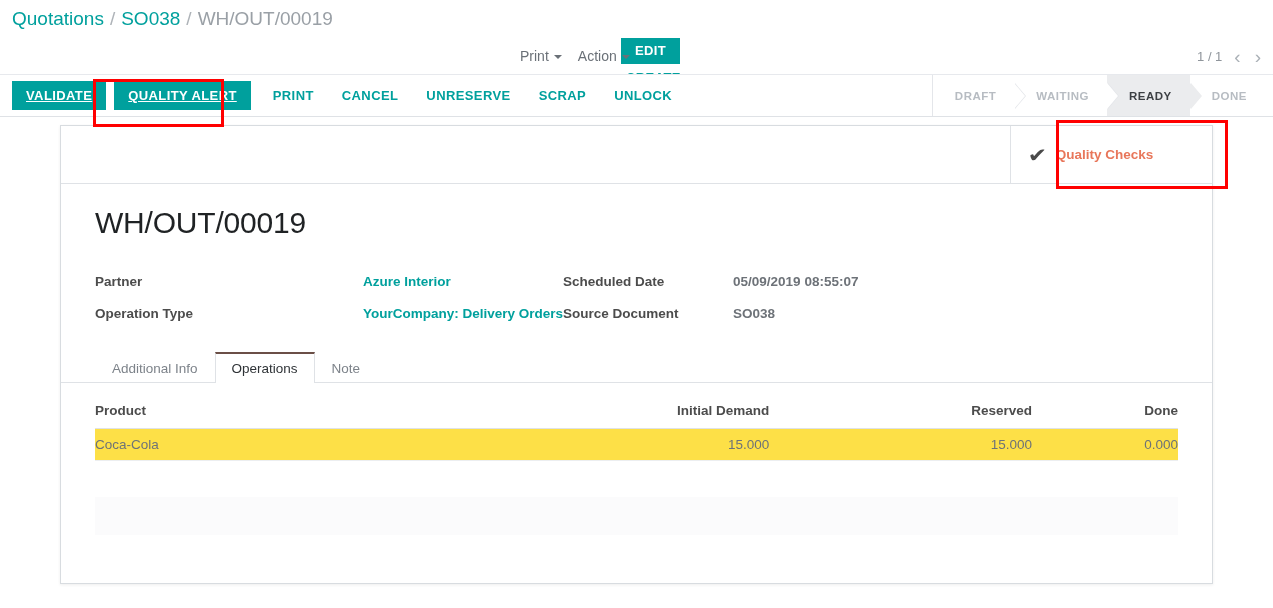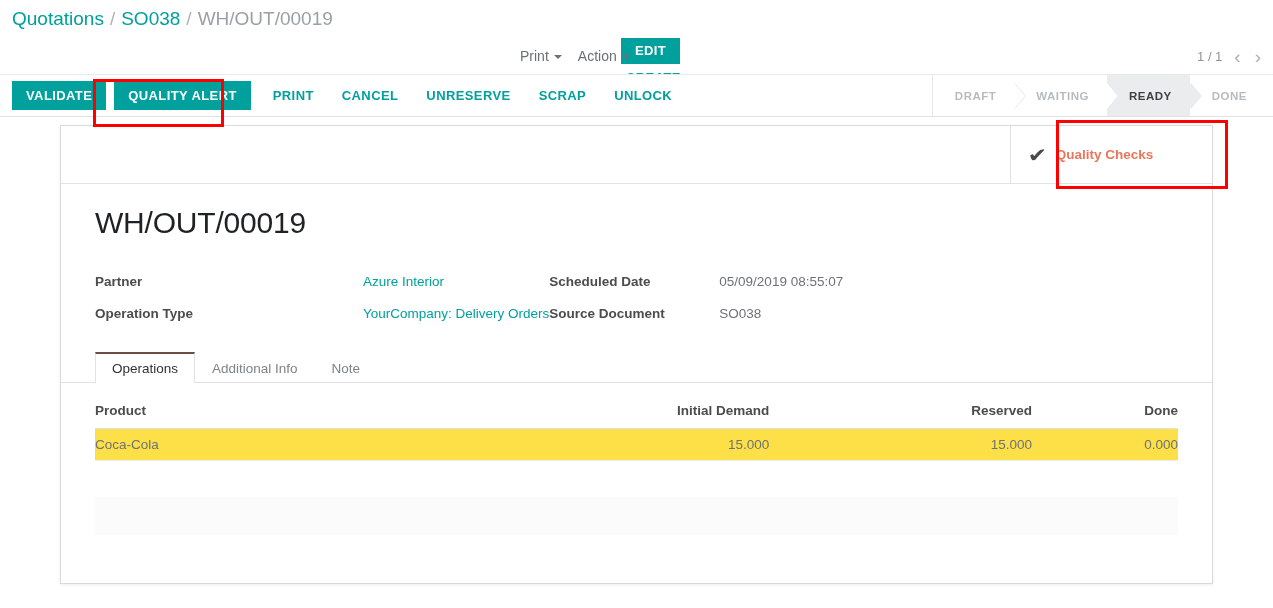--- a/index.html
+++ b/index.html
@@ -141,20 +141,21 @@
     background: transparent;
     color: #00A09D;
     padding: 7px 14px;
     cursor: pointer;
     line-height: 1.2;
     white-space: nowrap;
   }
   .sb-btn.primary {
     background: #00A09D;
     color: #ffffff;
+    text-decoration: underline;
   }
   .sb-btn.highlighted {
     margin: 0 8px;
   }
 
   
   .status-steps {
     position: absolute;
     right: 14px;
     top: 0;
@@ -280,20 +281,21 @@
   }
   .fcol.right {
     grid-template-columns: 170px auto;
   }
   .flabel {
     font-weight: bold;
     color: #4c4c4c;
   }
   .fvalue {
     color: #6d7278;
+    font-weight: bold;
   }
   .fvalue.link {
     color: #00A09D;
     cursor: pointer;
   }
 
   
   .notebook {
     margin-top: 30px;
   }
@@ -456,22 +458,22 @@
         <div class="fcol right">
           <div class="flabel">Scheduled Date</div>
           <div class="fvalue">05/09/2019 08:55:07</div>
           <div class="flabel">Source Document</div>
           <div class="fvalue">SO038</div>
         </div>
       </div>
 
       <div class="notebook">
         <div class="tabs">
+          <div class="tab">Additional Info</div>
           <div class="tab active">Operations</div>
-          <div class="tab">Additional Info</div>
           <div class="tab">Note</div>
         </div>
 
         <table class="o-list">
           <thead>
             <tr>
               <th class="left">Product</th>
               <th>Initial Demand</th>
               <th>Reserved</th>
               <th>Done</th>

